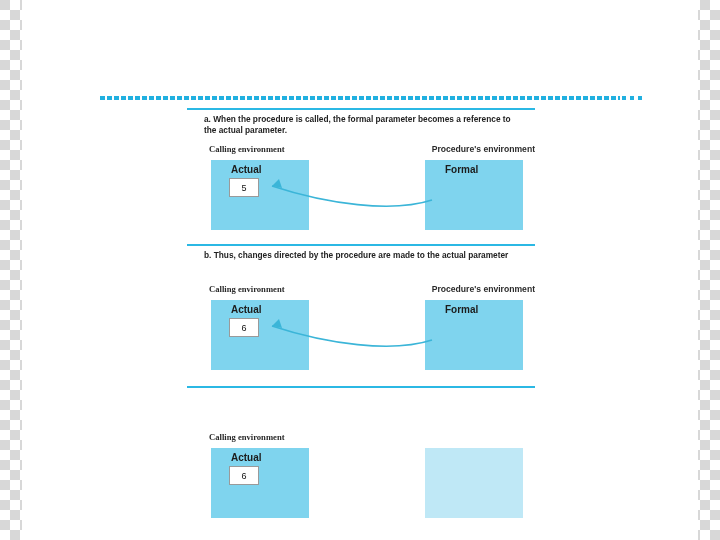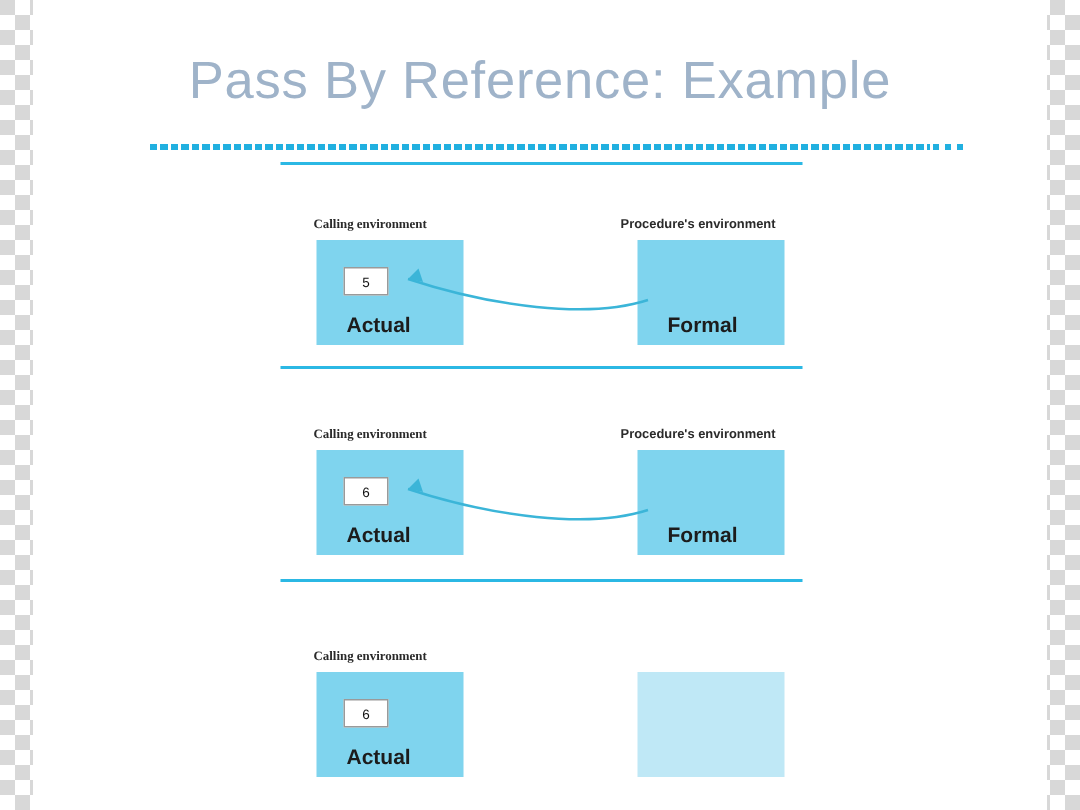--- a/index.html
+++ b/index.html
@@ -47,76 +47,83 @@
     position:absolute; left:17px; right:12px;
     font-size:8.3px; color:#222; line-height:1.28;
     font-weight:bold;
   }
   .caption .norm{ font-weight:bold; }
   .envlabel{
     position:absolute;
     font-size:8.6px; color:#2a2a2a; font-weight:bold;
   }
   .env-left{ left:22px;font-family:Liberation Serif, serif; }
-  .env-right{ right:18px; text-align:right; }
+  .env-right{ right:0; text-align:right; }
 
   .box{
     position:absolute;
     background:#7fd4ee;
   }
   .box.pale{ background:#bfe8f6; }
   .boxlabel{
     position:absolute;
-    font-size:14px; color:#1c1c1c; font-weight:bold;margin-top:44px;
+    font-size:10px; color:#1c1c1c; font-weight:bold;
   }
   .valuecell{
     position:absolute;
     background:#ffffff;
     border:1px solid #9a9a9a;
     font-size:9px;
     color:#111;
     display:flex; align-items:center; justify-content:center;
   }
   svg.arrow{ position:absolute; overflow:visible; }
 </style>
 </head>
 <body>
 
 <div class="slide">
 
-  <div class="title">Pass By Reference: Example</div>
 
   <div class="rule"></div>
   <div class="rule-dot" style="left:600px"></div>
   <div class="rule-dot" style="left:608px"></div>
   <div class="rule-dot" style="left:616px"></div>
 
   <div class="figure">
 
     <div class="panel" style="top:0px;height:136px;">
       <div class="bar" style="top:0px"></div>
+      <div class="caption" style="top:6px">
+        <span>a.</span>
+        <span class="norm">When the procedure is called, the formal parameter becomes a reference to the actual parameter.</span>
+      </div>
 
       <div class="envlabel env-left" style="top:36px">Calling environment</div>
       <div class="envlabel env-right" style="top:36px">Procedure's environment</div>
 
       <div class="box" style="left:24px;top:52px;width:98px;height:70px;"></div>
       <div class="boxlabel" style="left:44px;top:56px;">Actual</div>
       <div class="valuecell" style="left:42px;top:70px;width:28px;height:17px;">5</div>
 
       <div class="box" style="left:238px;top:52px;width:98px;height:70px;"></div>
       <div class="boxlabel" style="left:258px;top:56px;">Formal</div>
 
       <svg class="arrow" style="left:0;top:0;width:348px;height:136px">
         <path d="M245,92 C205,105 140,96 85,78" fill="none" stroke="#3bb5d8" stroke-width="1.6"></path>
         <path d="M85,78 L95,80 L92,71 Z" fill="#3bb5d8"></path>
       </svg>
     </div>
 
     <div class="panel" style="top:136px;height:142px;">
       <div class="bar" style="top:0px"></div>
+      <div class="caption" style="top:6px">
+        <span>b.</span>
+        <span class="norm">Thus, changes directed by the procedure are made to the actual parameter</span>
+      </div>
 
       <div class="envlabel env-left" style="top:40px">Calling environment</div>
       <div class="envlabel env-right" style="top:40px">Procedure's environment</div>
 
       <div class="box" style="left:24px;top:56px;width:98px;height:70px;"></div>
       <div class="boxlabel" style="left:44px;top:60px;">Actual</div>
       <div class="valuecell" style="left:42px;top:74px;width:28px;height:17px;">6</div>
 
       <div class="box" style="left:238px;top:56px;width:98px;height:70px;"></div>
       <div class="boxlabel" style="left:258px;top:60px;">Formal</div>

